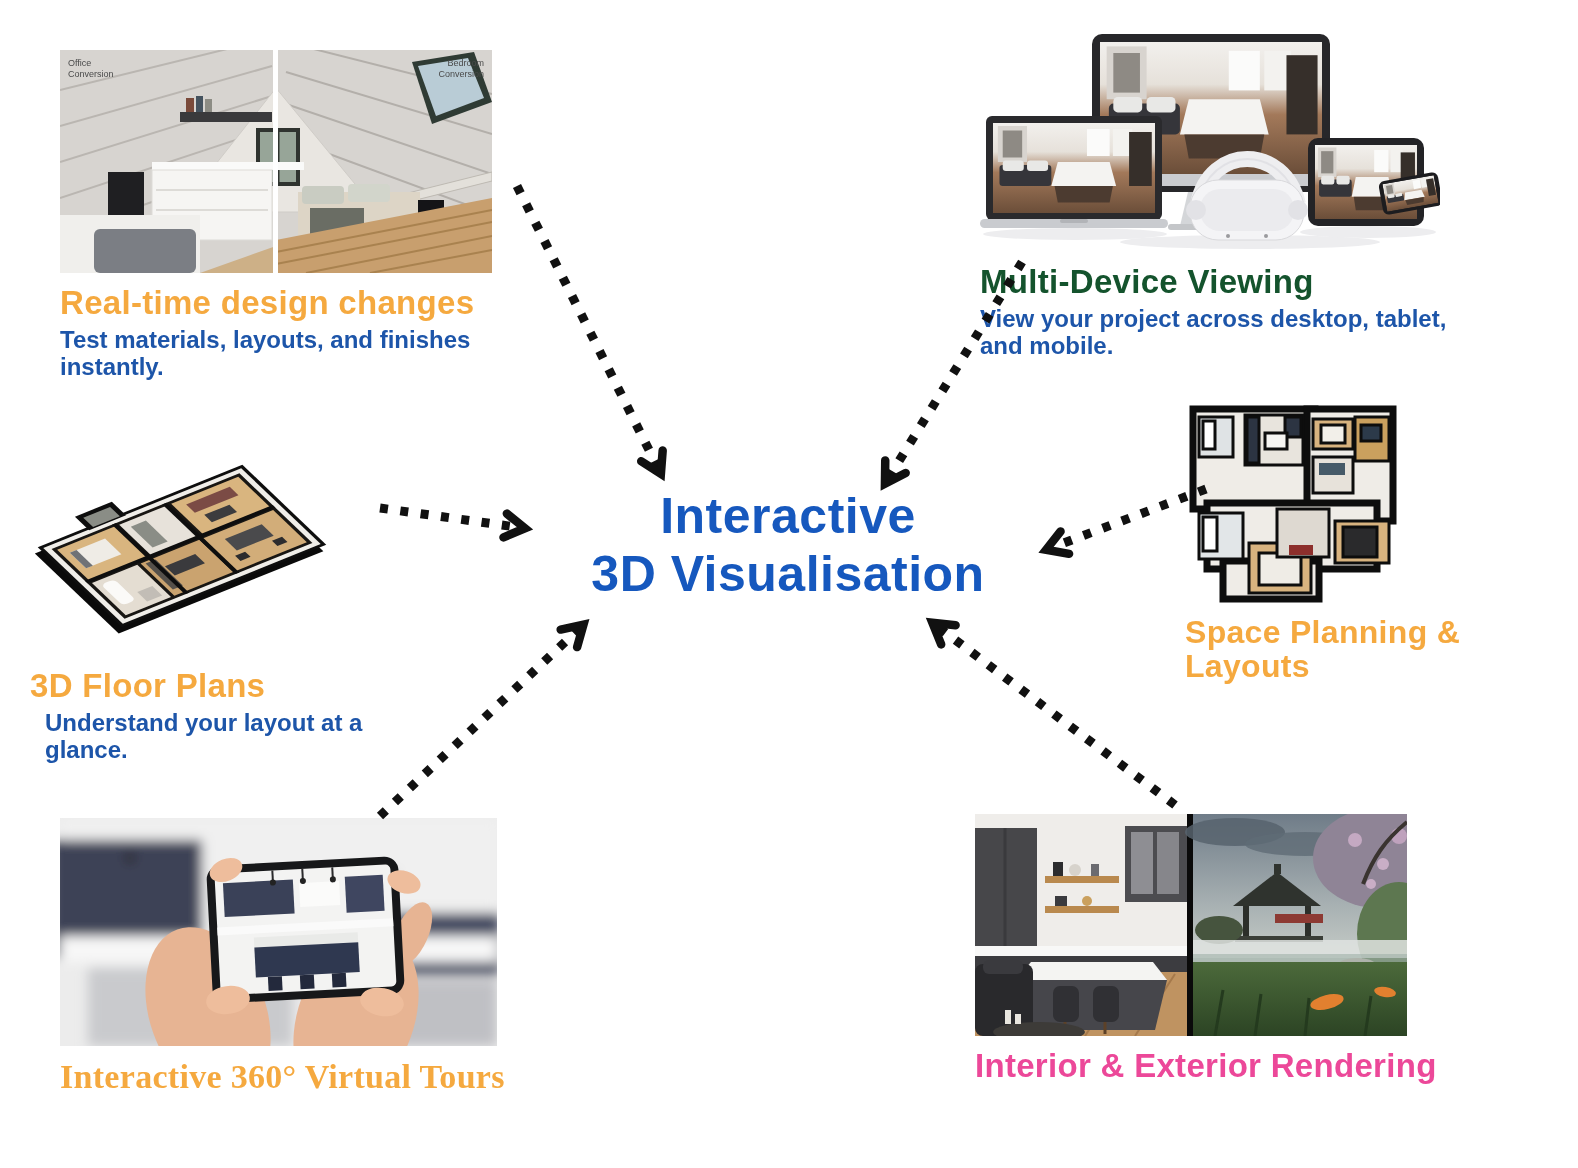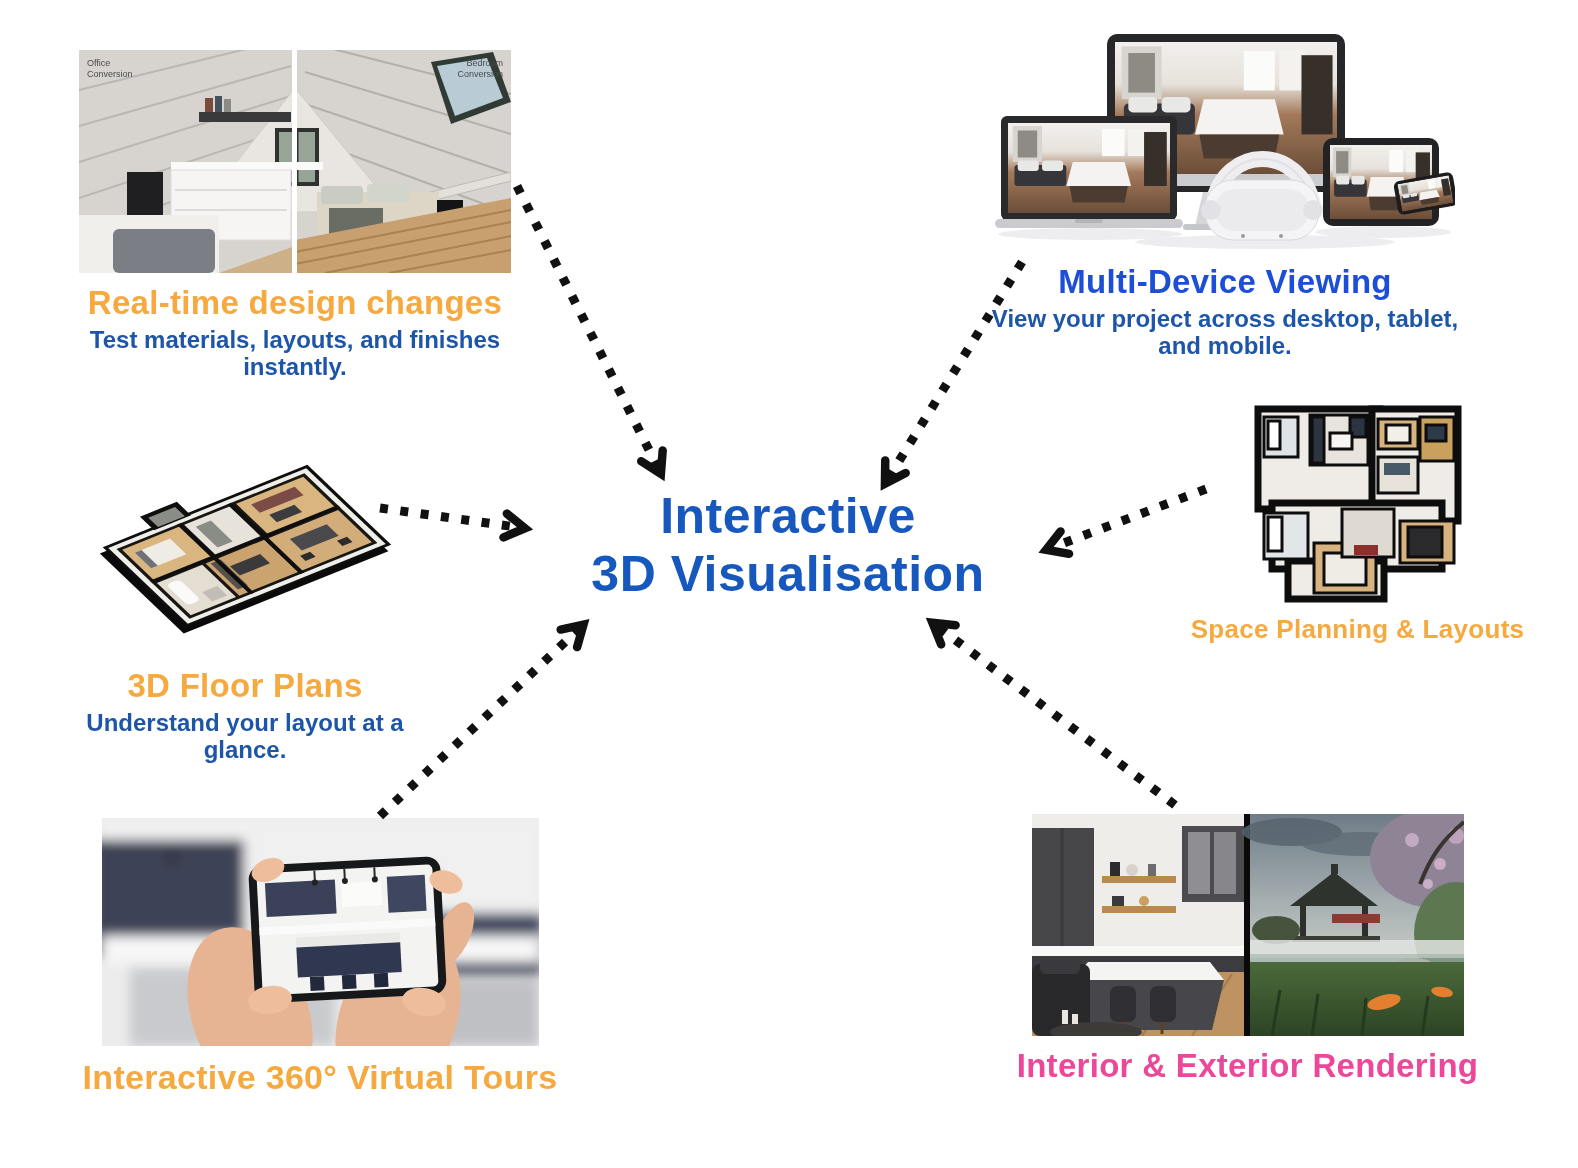--- a/index.html
+++ b/index.html
@@ -4,31 +4,31 @@
 <style>
   html,body{margin:0;padding:0;background:#ffffff;}
   .canvas{
     position:relative;width:1578px;height:1168px;background:#ffffff;overflow:hidden;
     font-family:"Liberation Sans",sans-serif;
   }
   
   #connector-svg{position:absolute;left:0;top:0;width:1578px;height:1168px;z-index:4;pointer-events:none;}
   .connector{stroke-width:9;stroke-dasharray:8 12.5;stroke-linecap:butt;fill:none;}
   
-  .feat{position:absolute;text-align:center;z-index:2;}
+  .feat{position:absolute;text-align:left;z-index:2;}
   .feat figure{margin:0 auto;display:block;}
   .feat-title{font-weight:800;color:#F5A93F;font-size:33px;line-height:1.06;letter-spacing:.3px;margin-top:9px;}
   .feat-desc{font-weight:700;color:#1D55A9;font-size:24px;line-height:1.14;margin-top:5px;}
   .f1{left:60px;top:50px;width:470px;}
   .f2{left:980px;top:24px;width:490px;}
   .f3{left:30px;top:434px;width:430px;}
   .f3 .feat-desc{max-width:400px;margin-left:auto;margin-right:auto;}
   .f4{left:1185px;top:403px;width:345px;}
-  .f4 .feat-title{font-size:26px;}
-  .f5{left:60px;top:818px;width:520px;}
+  .f4 .feat-title{font-size:32px;}
+  .f5{left:60px;top:818px;width:520px;font-family:Liberation Serif, serif;}
   .f5 .feat-title{font-size:34px;}
   .f5 .feat-desc{margin-top:12px;}
   .f6{left:975px;top:814px;width:545px;}
   .f6 .feat-desc{font-weight:400;font-size:26px;margin-top:10px;}
   
   .center-title{
     position:absolute;left:558px;top:487px;width:460px;z-index:3;
     text-align:center;font-weight:700;font-size:50px;line-height:1.16;color:#1658BE;letter-spacing:.5px;
   }
 </style>
@@ -187,21 +187,21 @@
           <path d="M218,180 C230,120 304,120 318,180" fill="none" stroke="#d9d9dd" stroke-width="2" opacity="0.6"></path>
           <rect x="210" y="156" width="114" height="60" rx="28" fill="#f4f4f6" stroke="#d9d9dc"></rect>
           <rect x="220" y="165" width="94" height="42" rx="20" fill="#ebebee"></rect>
           <circle cx="216" cy="186" r="10" fill="#e2e2e6"></circle>
           <circle cx="318" cy="186" r="10" fill="#e2e2e6"></circle>
           <circle cx="248" cy="212" r="2" fill="#9a9a9e"></circle>
           <circle cx="286" cy="212" r="2" fill="#9a9a9e"></circle>
         </g>
       </svg>
     </figure>
-    <div class="feat-title" style="color: #1d4ed8;">Multi-Device Viewing</div>
+    <div class="feat-title" style="color: #14532d;">Multi-Device Viewing</div>
     <div class="feat-desc" style="color: rgb(29, 85, 169);">View your project across desktop, tablet, and mobile.</div>
   </div>
 
   <div class="feat f3">
     <figure>
       <svg width="300" height="222" viewBox="0 0 300 222">
         <g transform="translate(152,112) scale(1,0.62) rotate(-33)">
 
           <rect x="-130" y="-70" width="244" height="154" fill="#0a0a0a"></rect>
 

